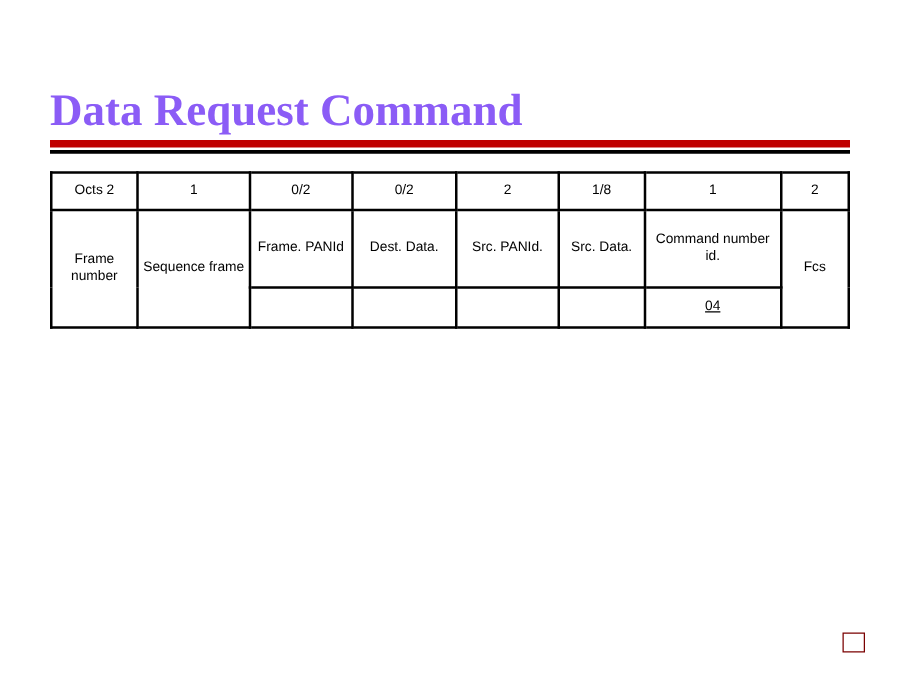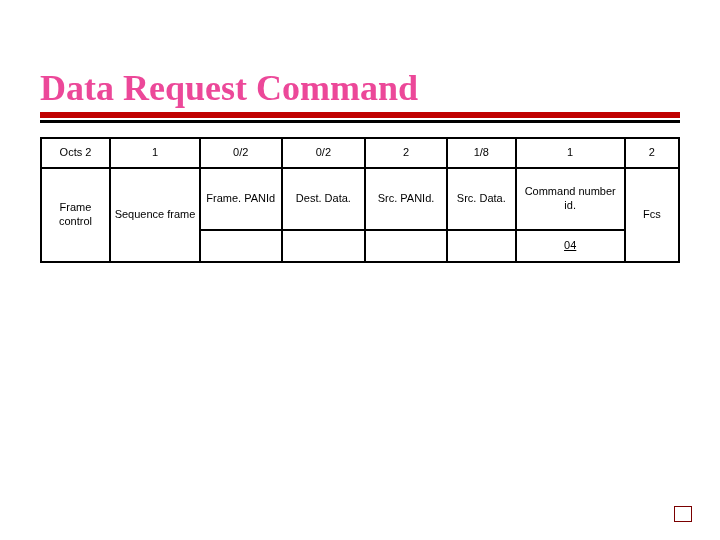--- a/index.html
+++ b/index.html
@@ -20,21 +20,21 @@
     padding-left: 40px;
     padding-right: 40px;
   }
   .title-block {
     margin-bottom: 14px;
   }
   .title {
     font-family: "Times New Roman", Times, serif;
     font-size: 36px;
     line-height: 1.0;
-    color: #ec4899;
+    color: #8b5cf6;
     margin: 0;
     padding-bottom: 4px;
   }
   .rule-stack {
     width: 100%;
     margin-top: 2px;
   }
   .rule-top {
     height: 6px;
     background: #c00000;
@@ -120,21 +120,21 @@
         <td>Octs 2</td>
         <td>1</td>
         <td>0/2</td>
         <td>0/2</td>
         <td>2</td>
         <td>1/8</td>
         <td>1</td>
         <td>2</td>
       </tr>
       <tr class="row-labels">
-        <td rowspan="2">Frame control</td>
+        <td rowspan="2">Frame number</td>
         <td rowspan="2">Sequence frame</td>
         <td>Frame. PANId</td>
         <td>Dest. Data.</td>
         <td>Src. PANId.</td>
         <td>Src. Data.</td>
         <td>Command number id.</td>
         <td rowspan="2">Fcs</td>
       </tr>
       <tr class="row-extra">
         <td></td>

